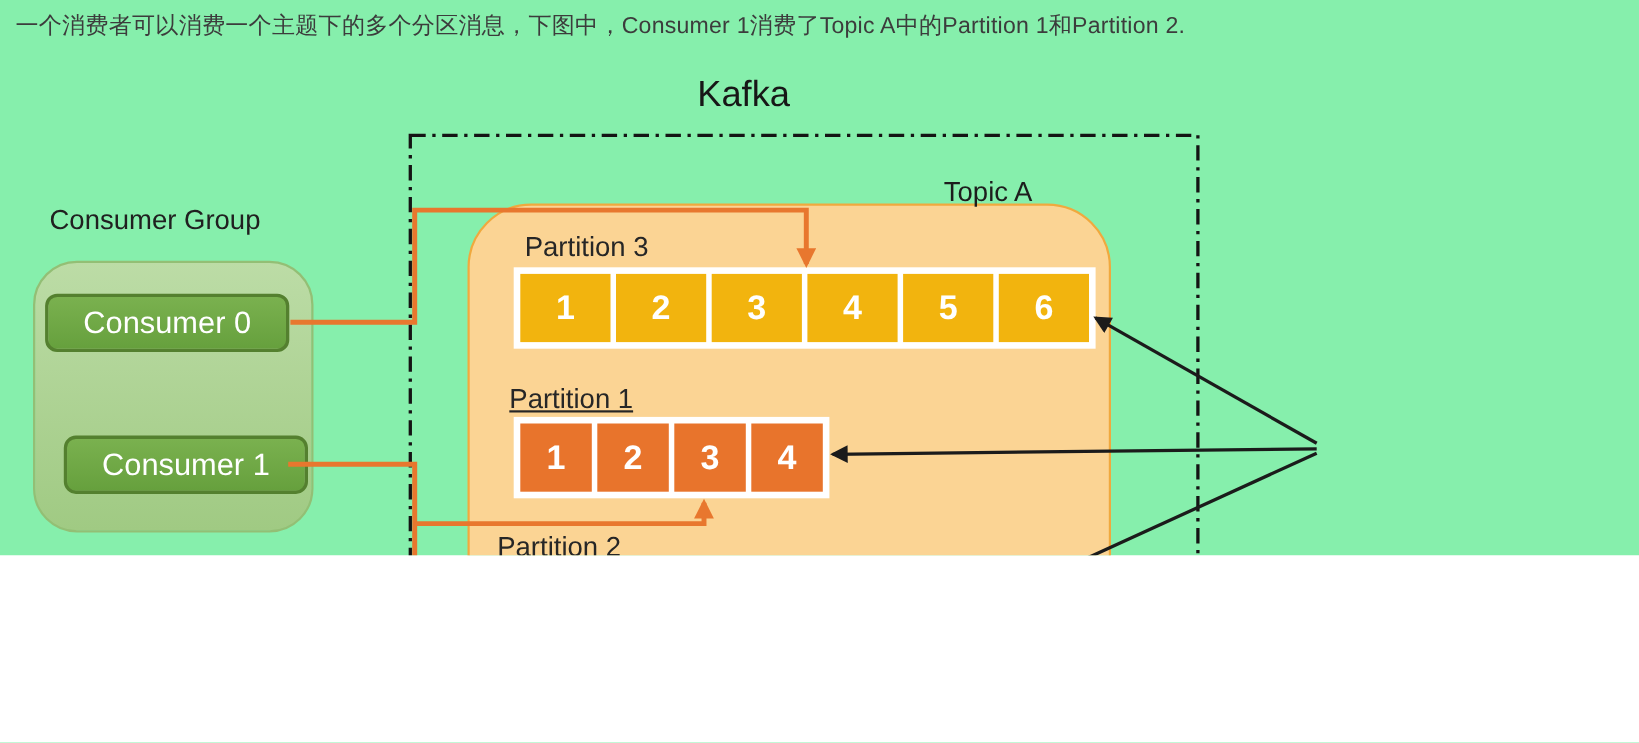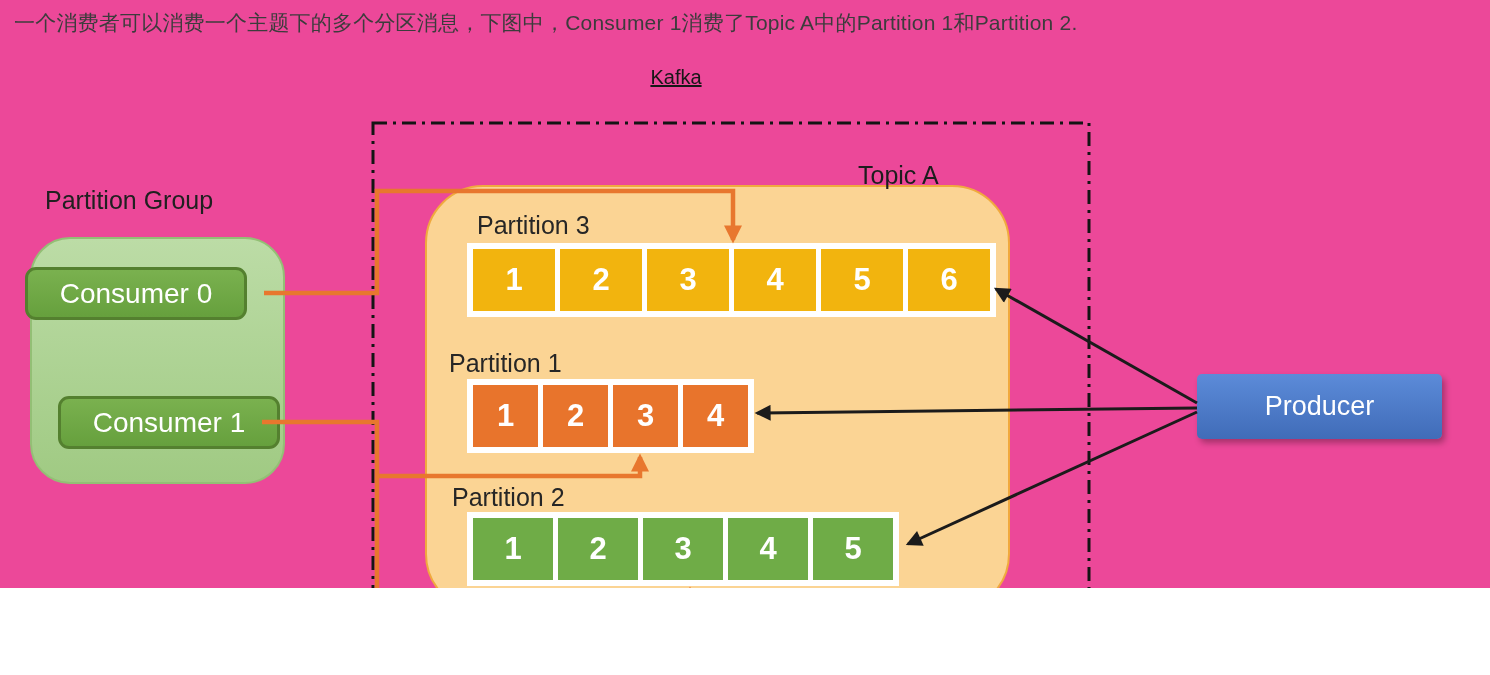--- a/index.html
+++ b/index.html
@@ -1,39 +1,39 @@
 <!DOCTYPE html>
 <html><head>
 <meta charset="utf-8">
 <style>
   html,body{margin:0;padding:0;background:#ffffff;}
   .stage{
-    position:relative;width:1490px;height:588px;background:#ec4899;overflow:hidden;
+    position:relative;width:1490px;height:505px;background:#86efac;overflow:hidden;
     font-family:"Liberation Sans","DejaVu Sans",sans-serif;
   }
   .abs{position:absolute;}
   .caption{
     left:14px;top:9px;font-size:21px;color:#3c3c3c;letter-spacing:0.2px;white-space:nowrap;
   }
   .kafka-label{
     left:601px;top:66px;width:150px;text-align:center;
-    font-size:20px;color:#171717;text-decoration:underline;
+    font-size:33px;color:#171717;
   }
   .topic-box{
     left:425px;top:185px;width:585px;height:427px;border-radius:58px;
     background:#fbd494;border:2px solid #f0a93e;box-sizing:border-box;
   }
   .topic-label{
     left:858px;top:161px;font-size:25px;color:#1d1d1d;
   }
   .partition-label{
     font-size:25px;color:#262626;
   }
   .pl0{left:477px;top:211px;}
-  .pl1{left:449px;top:349px;}
+  .pl1{left:463px;top:349px;text-decoration:underline;}
   .pl2{left:452px;top:483px;}
   .cells-row{
     background:#ffffff;padding:6px;display:flex;gap:5px;box-sizing:content-box;
   }
   .row0{left:467px;top:243px;}
   .row1{left:467px;top:379px;}
   .row2{left:467px;top:512px;}
   .cell{
     height:62px;display:flex;align-items:center;justify-content:center;
     color:#ffffff;font-weight:bold;font-size:31px;
@@ -49,21 +49,21 @@
     background:linear-gradient(#bcdca6,#a0ca83);
     border:2px solid #93bf75;box-sizing:border-box;
   }
   .consumer-btn{
     width:222px;height:53px;border-radius:11px;
     background:linear-gradient(#7ab14f,#66a03d);
     border:3px solid #54802f;box-sizing:border-box;
     color:#ffffff;font-size:28px;
     display:flex;align-items:center;justify-content:center;
   }
-  .cb0{left:25px;top:267px;}
+  .cb0{left:41px;top:267px;}
   .cb1{left:58px;top:396px;}
   .producer-box{
     left:1197px;top:374px;width:245px;height:65px;border-radius:5px;
     background:linear-gradient(#5c8bd9,#406cb8);
     color:#ffffff;font-size:27px;
     display:flex;align-items:center;justify-content:center;
     box-shadow:3px 4px 6px rgba(0,0,0,0.3);
   }
   svg.overlay{position:absolute;left:0;top:0;width:1490px;height:675px;pointer-events:none;}
 </style>
@@ -99,26 +99,25 @@
 
   <div class="abs partition-label pl2">Partition 2</div>
   <div class="abs cells-row row2">
       <div class="cell" style="background: rgb(111, 172, 71);">1</div>
       <div class="cell" style="background: rgb(111, 172, 71);">2</div>
       <div class="cell" style="background: rgb(111, 172, 71);">3</div>
       <div class="cell" style="background: rgb(111, 172, 71);">4</div>
       <div class="cell" style="background: rgb(111, 172, 71);">5</div>
     </div>
 
-  <div class="abs consumer-group-label">Partition Group</div>
+  <div class="abs consumer-group-label">Consumer Group</div>
   <div class="abs consumer-group-box"></div>
   <div class="abs consumer-btn cb0">Consumer 0</div>
   <div class="abs consumer-btn cb1">Consumer 1</div>
 
-  <div class="abs producer-box">Producer</div>
 
   <svg class="overlay" viewBox="0 0 1490 675" xmlns="http://www.w3.org/2000/svg">
     <defs>
       <marker id="ah-black" viewBox="0 0 10 10" refX="8.5" refY="5" markerWidth="24" markerHeight="16" orient="auto" markerUnits="userSpaceOnUse">
         <path d="M0,0 L10,5 L0,10 z" fill="#1b1b1b"></path>
       </marker>
       <marker id="ah-orange" viewBox="0 0 10 10" refX="8" refY="5" markerWidth="19" markerHeight="18" orient="auto" markerUnits="userSpaceOnUse">
         <path d="M0,0 L10,5 L0,10 z" fill="#e8772e"></path>
       </marker>
     </defs>

